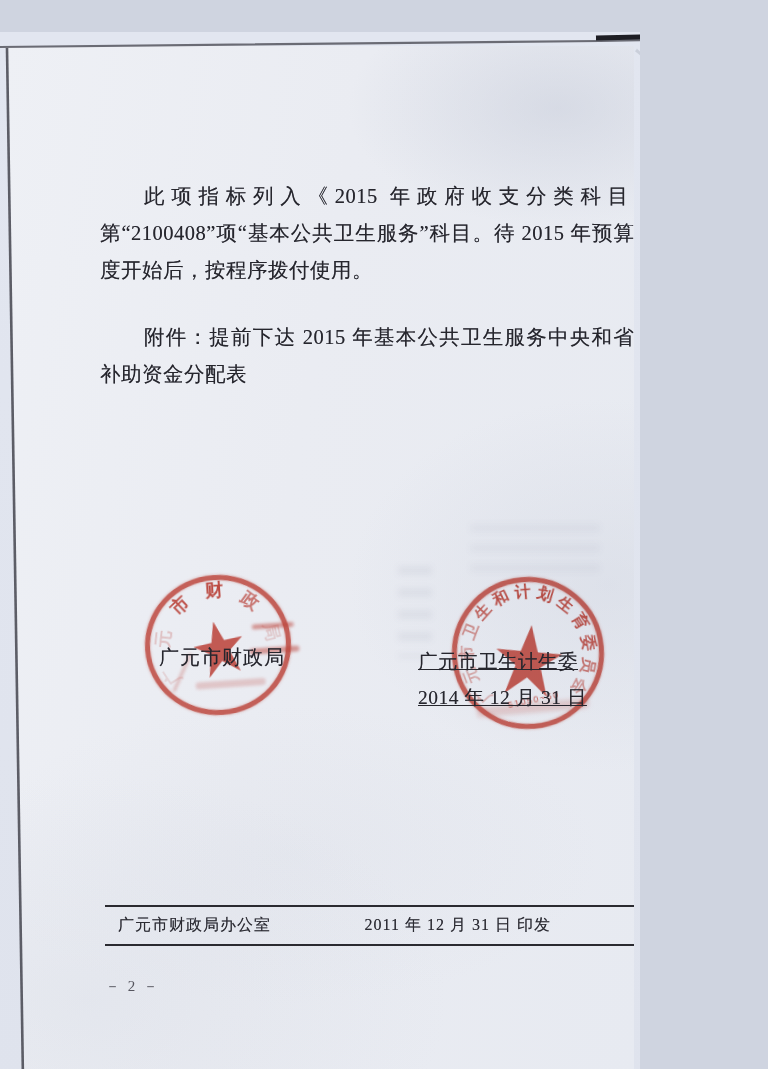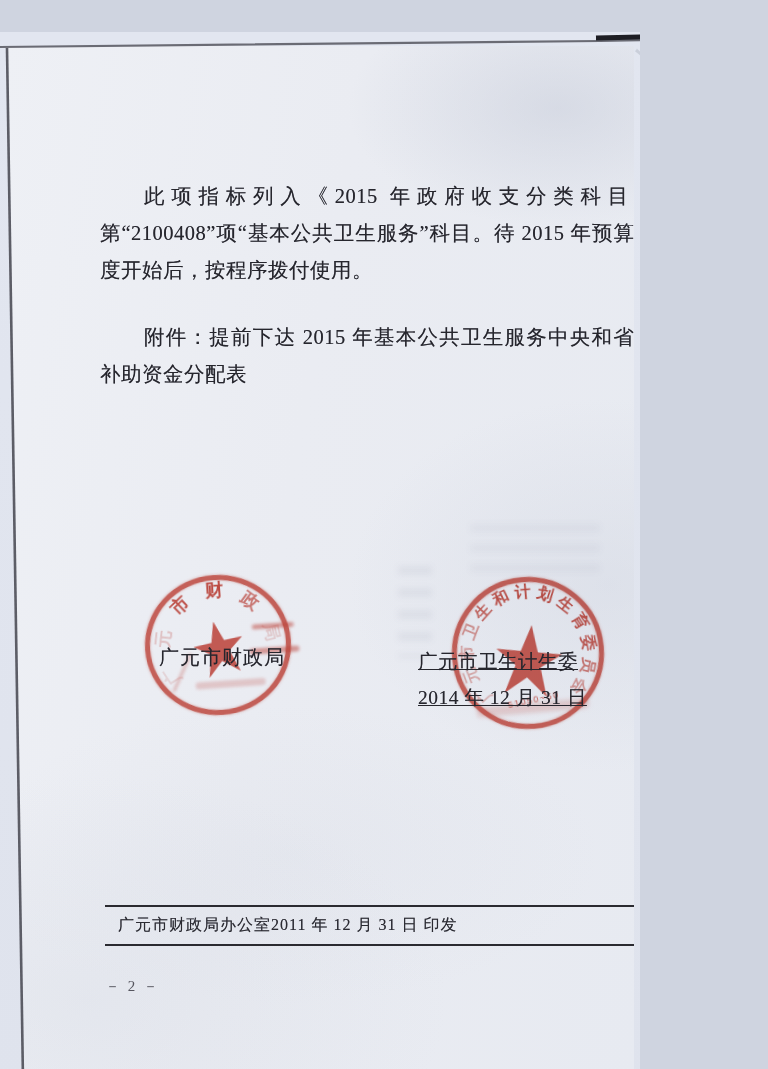--- a/index.html
+++ b/index.html
@@ -66,21 +66,21 @@
   .seal-finance .sm4{left:34px;top:74px;width:3px;height:42px;transform:rotate(28deg);opacity:.6;}
   .seal-health .sm1{left:20px;top:126px;width:112px;height:10px;opacity:.4;filter:blur(2.2px);}
   
   .sig{position:absolute;z-index:3;color:#26262d;text-shadow:0 0 .6px rgba(40,40,55,.5);}
   .sig-left{left:159px;top:598px;font-size:20px;letter-spacing:1px;}
   .sig-right{left:418px;top:598px;font-size:19.5px;line-height:36px;letter-spacing:.5px;text-decoration:underline;}
   
   .colophon{
     position:absolute;left:105px;top:859px;width:546px;height:41px;z-index:3;
     border-top:2.5px solid #2a2a30;border-bottom:2.5px solid #2a2a30;
-    display:flex;align-items:center;
+    display:flex;align-items:center;justify-content:space-between;
     box-sizing:border-box;padding:0 100px 0 13px;
     font-size:16px;color:#2b2b32;letter-spacing:1px;
     text-shadow:0 0 .5px rgba(40,40,55,.5);
   }
   .page-num{
     position:absolute;left:105px;top:931px;z-index:3;
     font-size:15px;color:#55555e;letter-spacing:2px;
   }
   
   .pink-mark{

